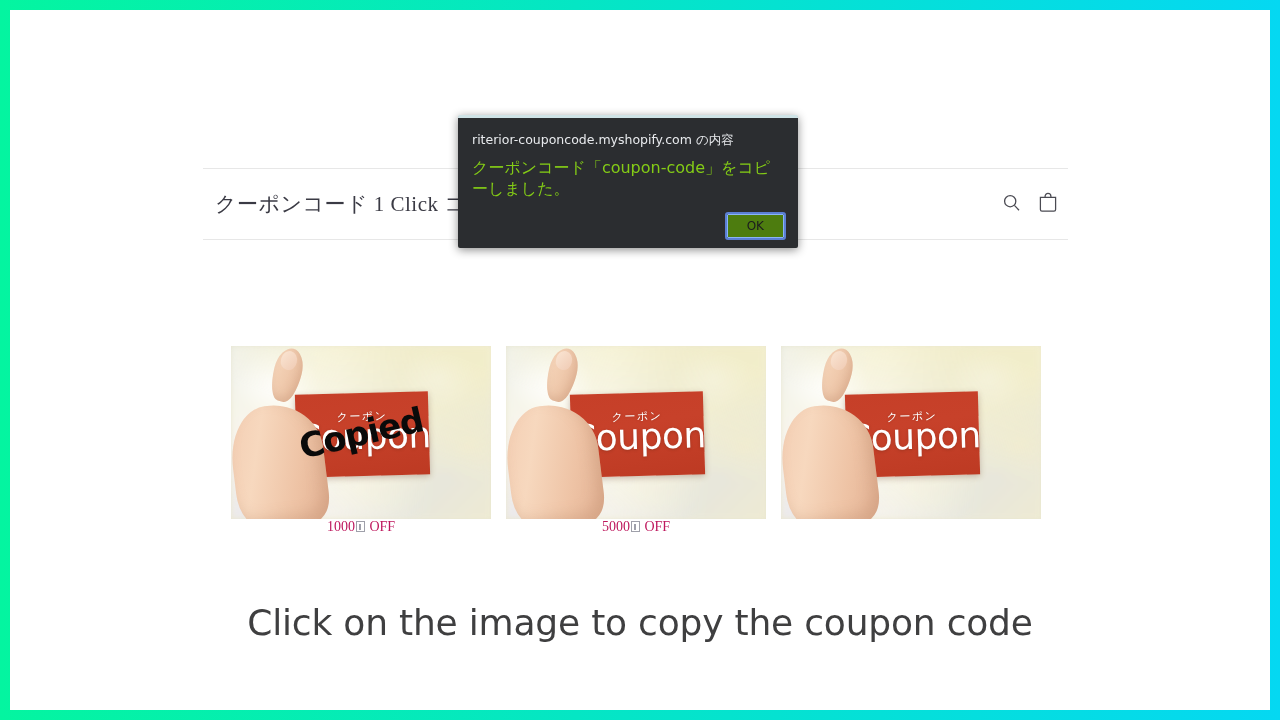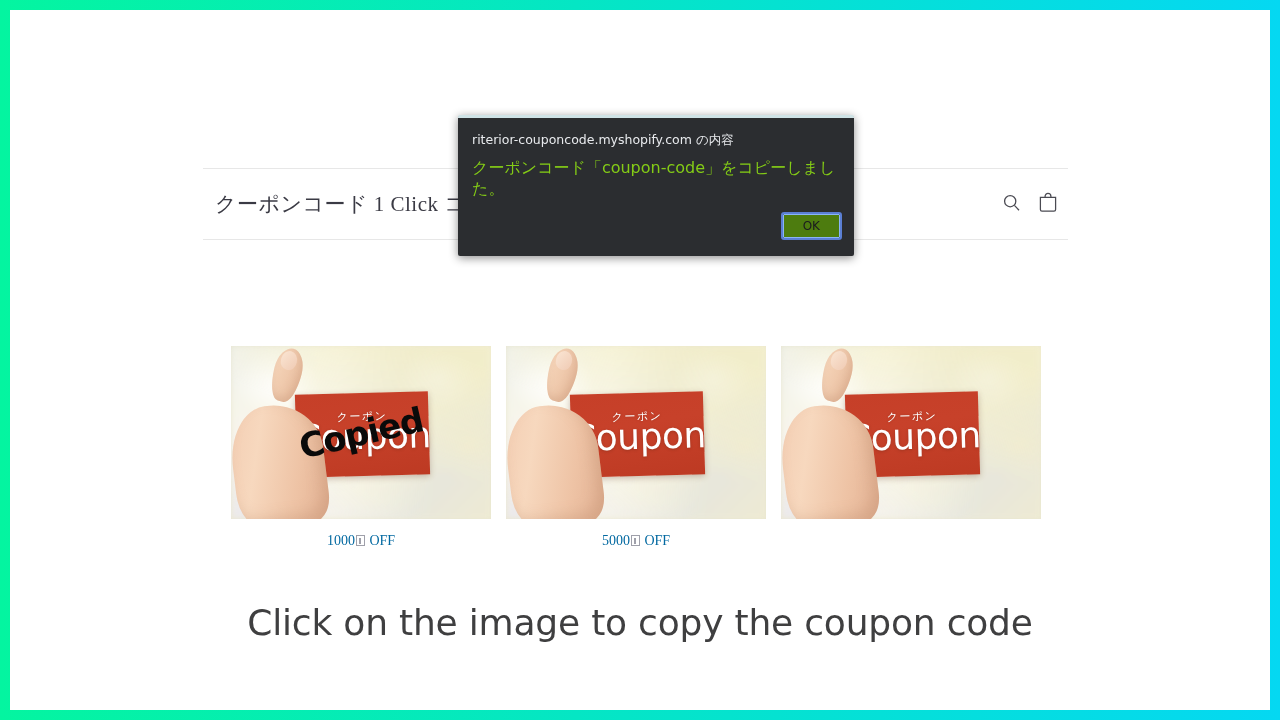--- a/index.html
+++ b/index.html
@@ -174,25 +174,24 @@
     transform: translate(-50%, -50%) rotate(-13deg);
     font-family: "DejaVu Sans", sans-serif;
     font-size: 34px;
     font-weight: 700;
     color: #0a0a0a;
     letter-spacing: -1px;
     white-space: nowrap;
   }
 
   .product-caption {
-    margin-top: 14px;
     text-align: center;
     font-family: "Liberation Serif", serif;
     font-size: 14px;
-    color: #0369a1;
+    color: #be185d;
   }
   .tofu {
     display: inline-block;
     width: 9px; height: 11px;
     border: 1px solid #9fa0aa;
     vertical-align: -1px;
     margin: 0 1px;
     position: relative;
     overflow: hidden;
   }
@@ -214,25 +213,25 @@
     font-size: 36px;
     font-weight: 500;
     color: #3f3f40;
     letter-spacing: -0.2px;
   }
 
   
   #alert-dialog {
     position: absolute;
     left: 448px; top: 105px;
-    width: 396px;
+    width: 340px;
     background: #2b2d30;
     border-radius: 2px;
     box-shadow: 0 2px 10px rgba(0,0,0,.45);
-    padding: 14px 14px 18px 14px;
+    padding: 14px 14px 10px 14px;
     border-top: 3px solid #cfe3e6;
     z-index: 50;
   }
   #dialog-origin {
     font-family: "DejaVu Sans", sans-serif;
     font-size: 12.5px;
     color: #e8eaed;
     margin-bottom: 9px;
   }
   #dialog-message {

